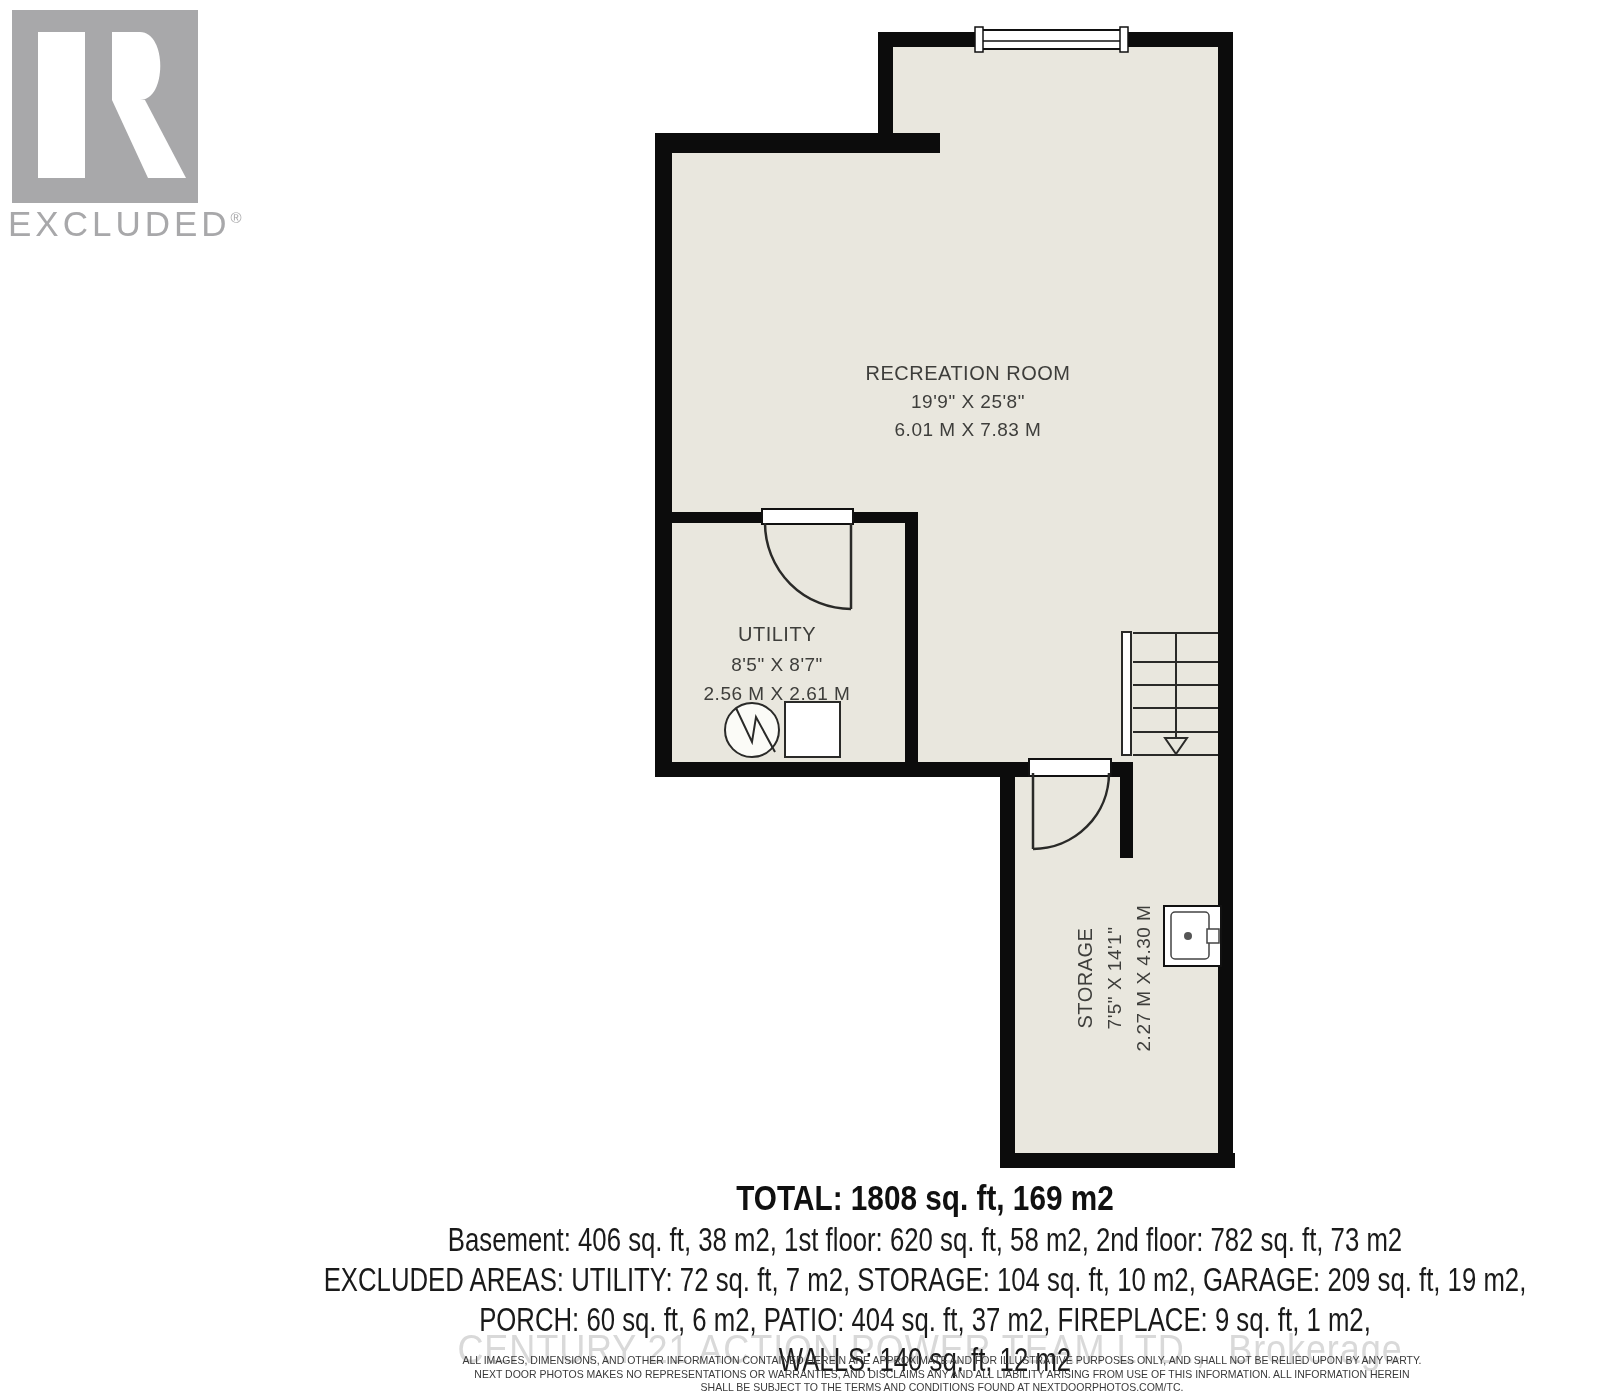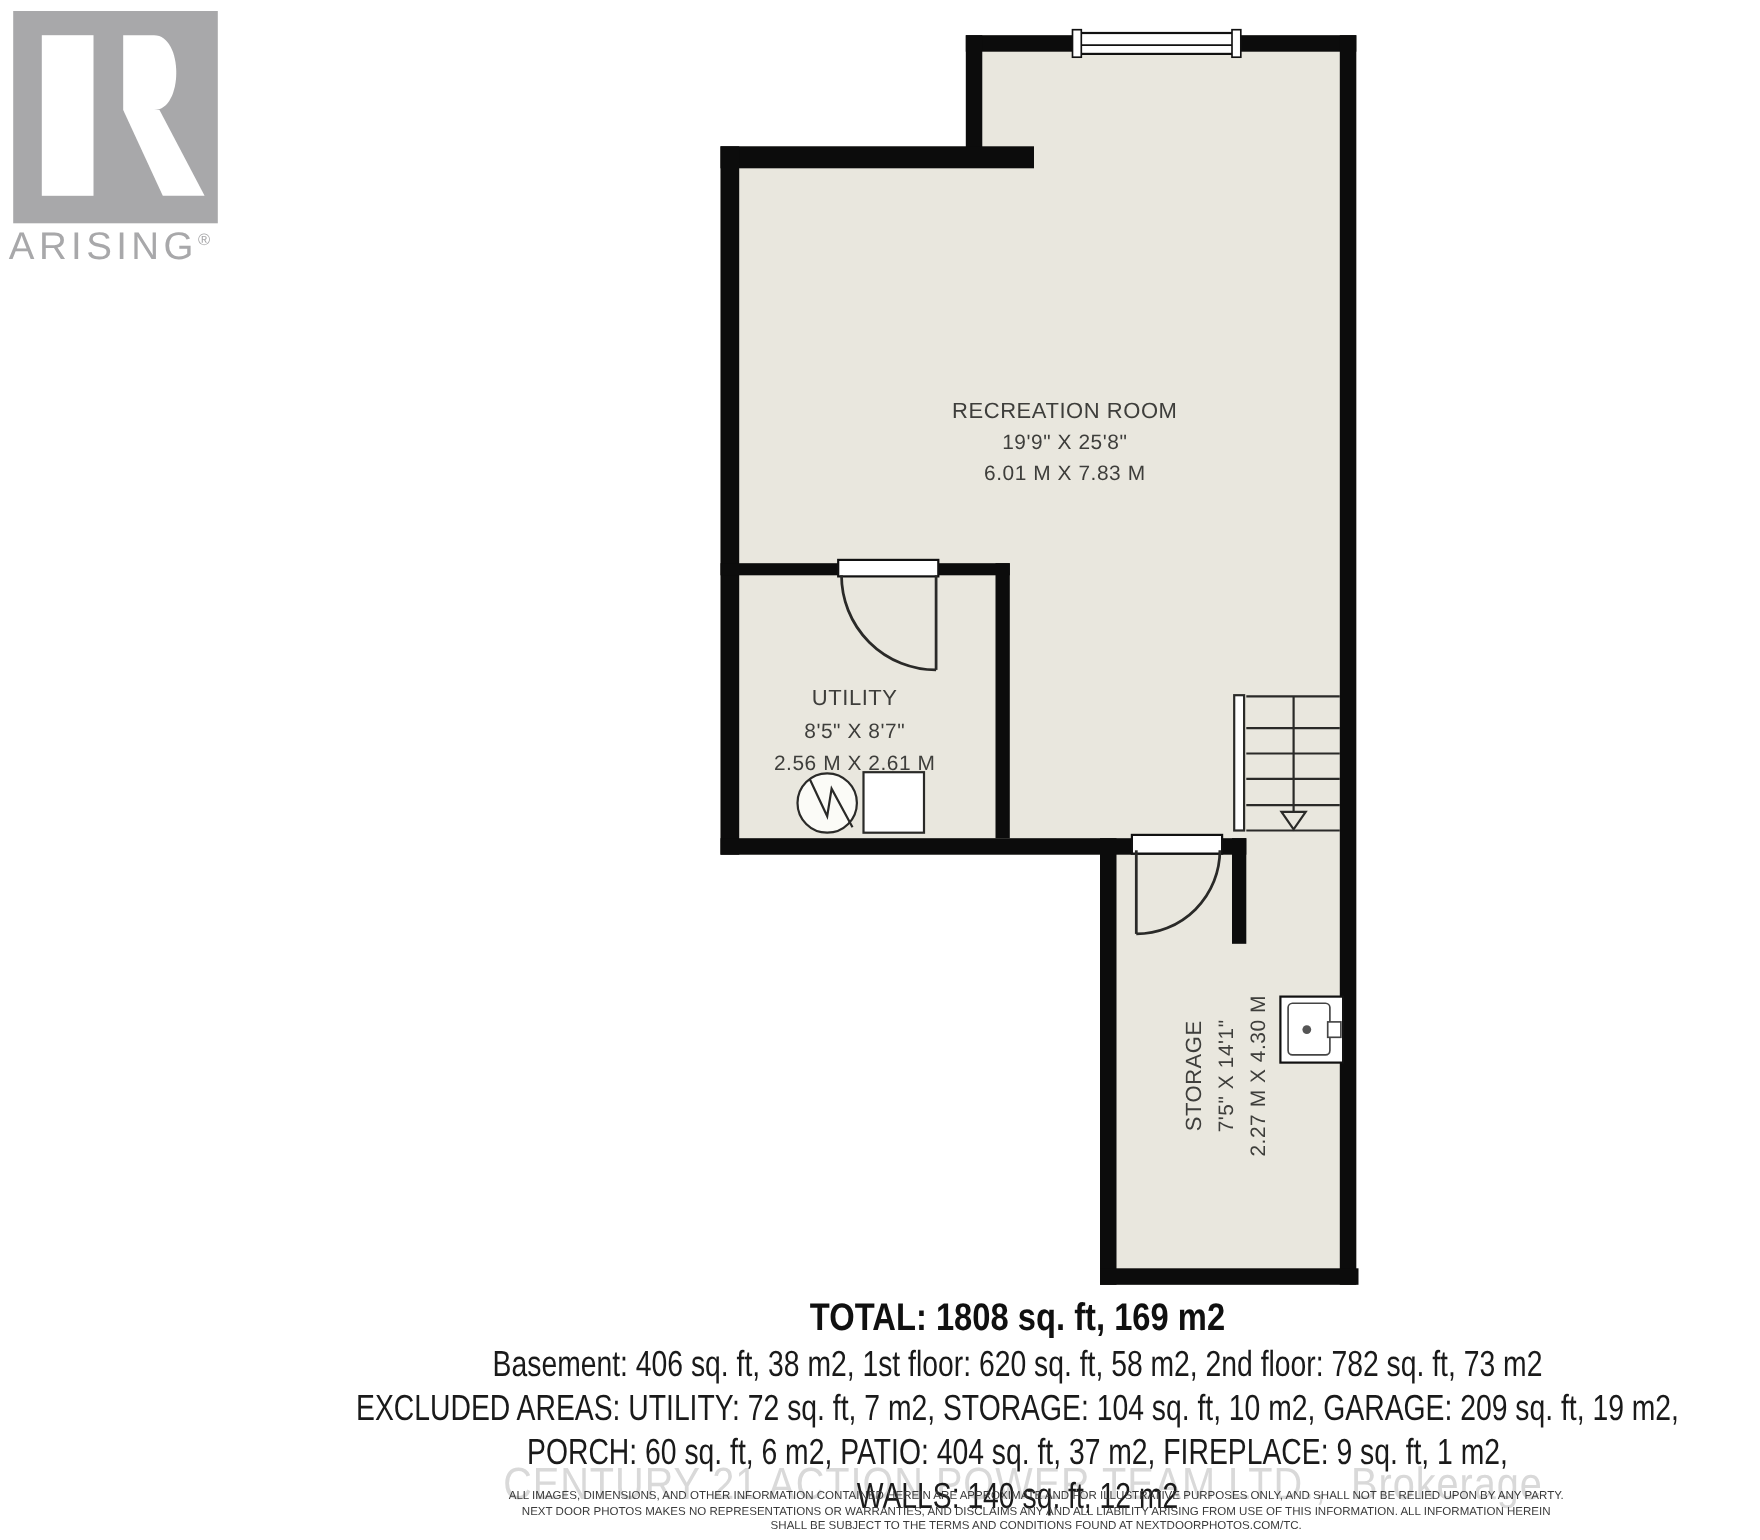--- a/index.html
+++ b/index.html
@@ -33,21 +33,21 @@
 
   <div class="watermark">CENTURY 21 ACTION POWER TEAM LTD.,  Brokerage</div>
 
   <div class="logo">
     <svg width="230" height="260" viewBox="0 0 230 260">
       <rect x="12" y="10" width="186" height="193" fill="#a8a8aa"></rect>
       <rect x="38" y="32" width="47" height="146" fill="#ffffff"></rect>
       <path d="M112,32 h28 c27,0 27,68 0,68 h-28 Z" fill="#ffffff"></path>
       <path d="M112,100 L145,100 L186,178 L148,178 Z" fill="#ffffff"></path>
     </svg>
-    <div class="logo-text"><span>ARISING</span><sup>®</sup></div>
+    <div class="logo-text"><span>EXCLUDED</span><sup>®</sup></div>
   </div>
 
   <svg class="plan" width="1600" height="1400" viewBox="0 0 1600 1400">
 
     <path d="M655,133 H893 V32 H1233 V1168 H1000 V777 H655 Z" fill="#e9e7de"></path>
 
     <g fill="#0c0c0c">
       <rect x="878" y="32" width="355" height="15"></rect>
       <rect x="1218" y="32" width="15" height="1136"></rect>
       <rect x="878" y="32" width="15" height="111"></rect>

